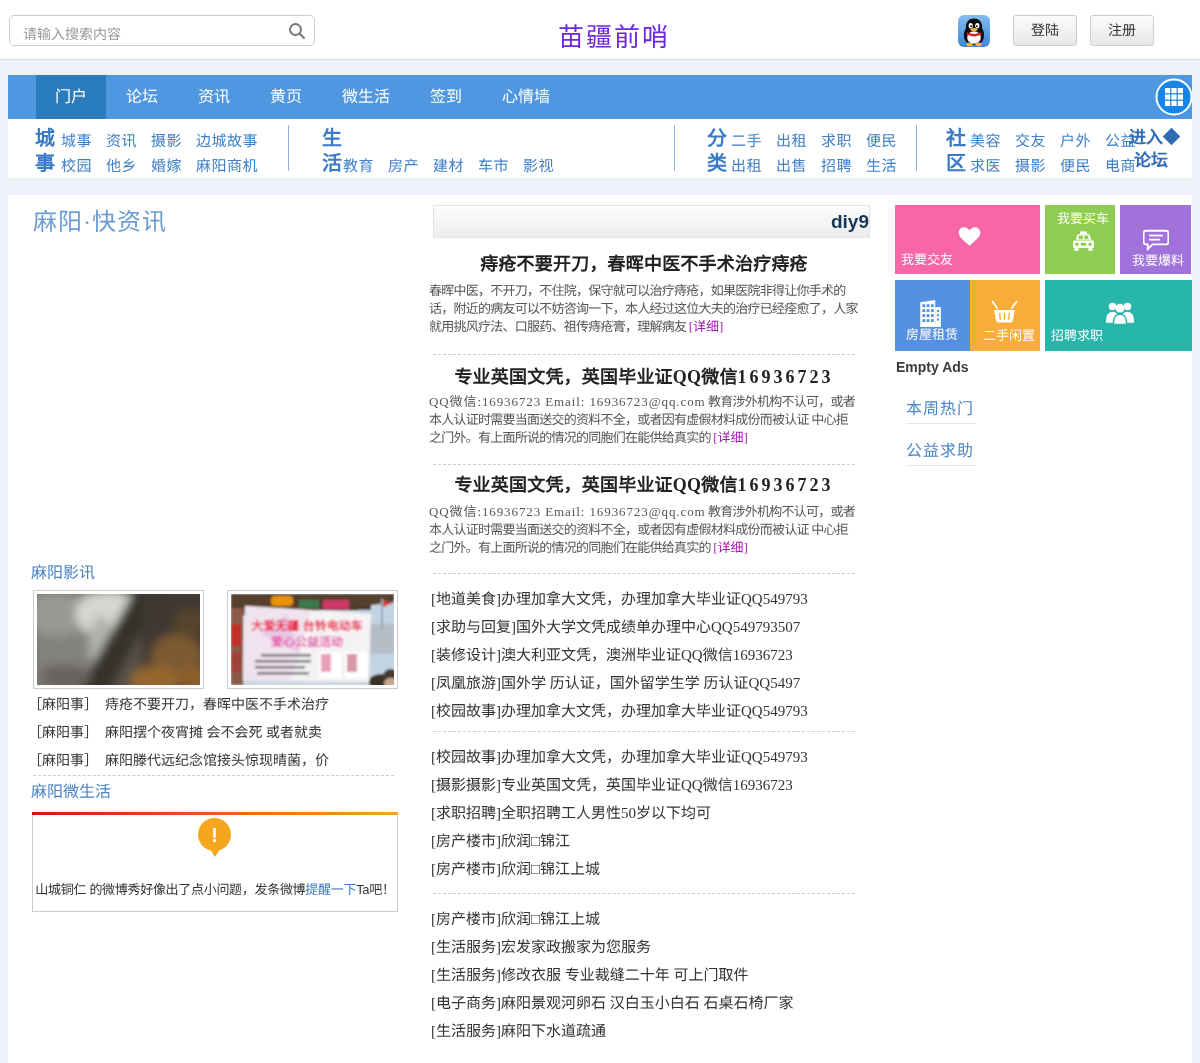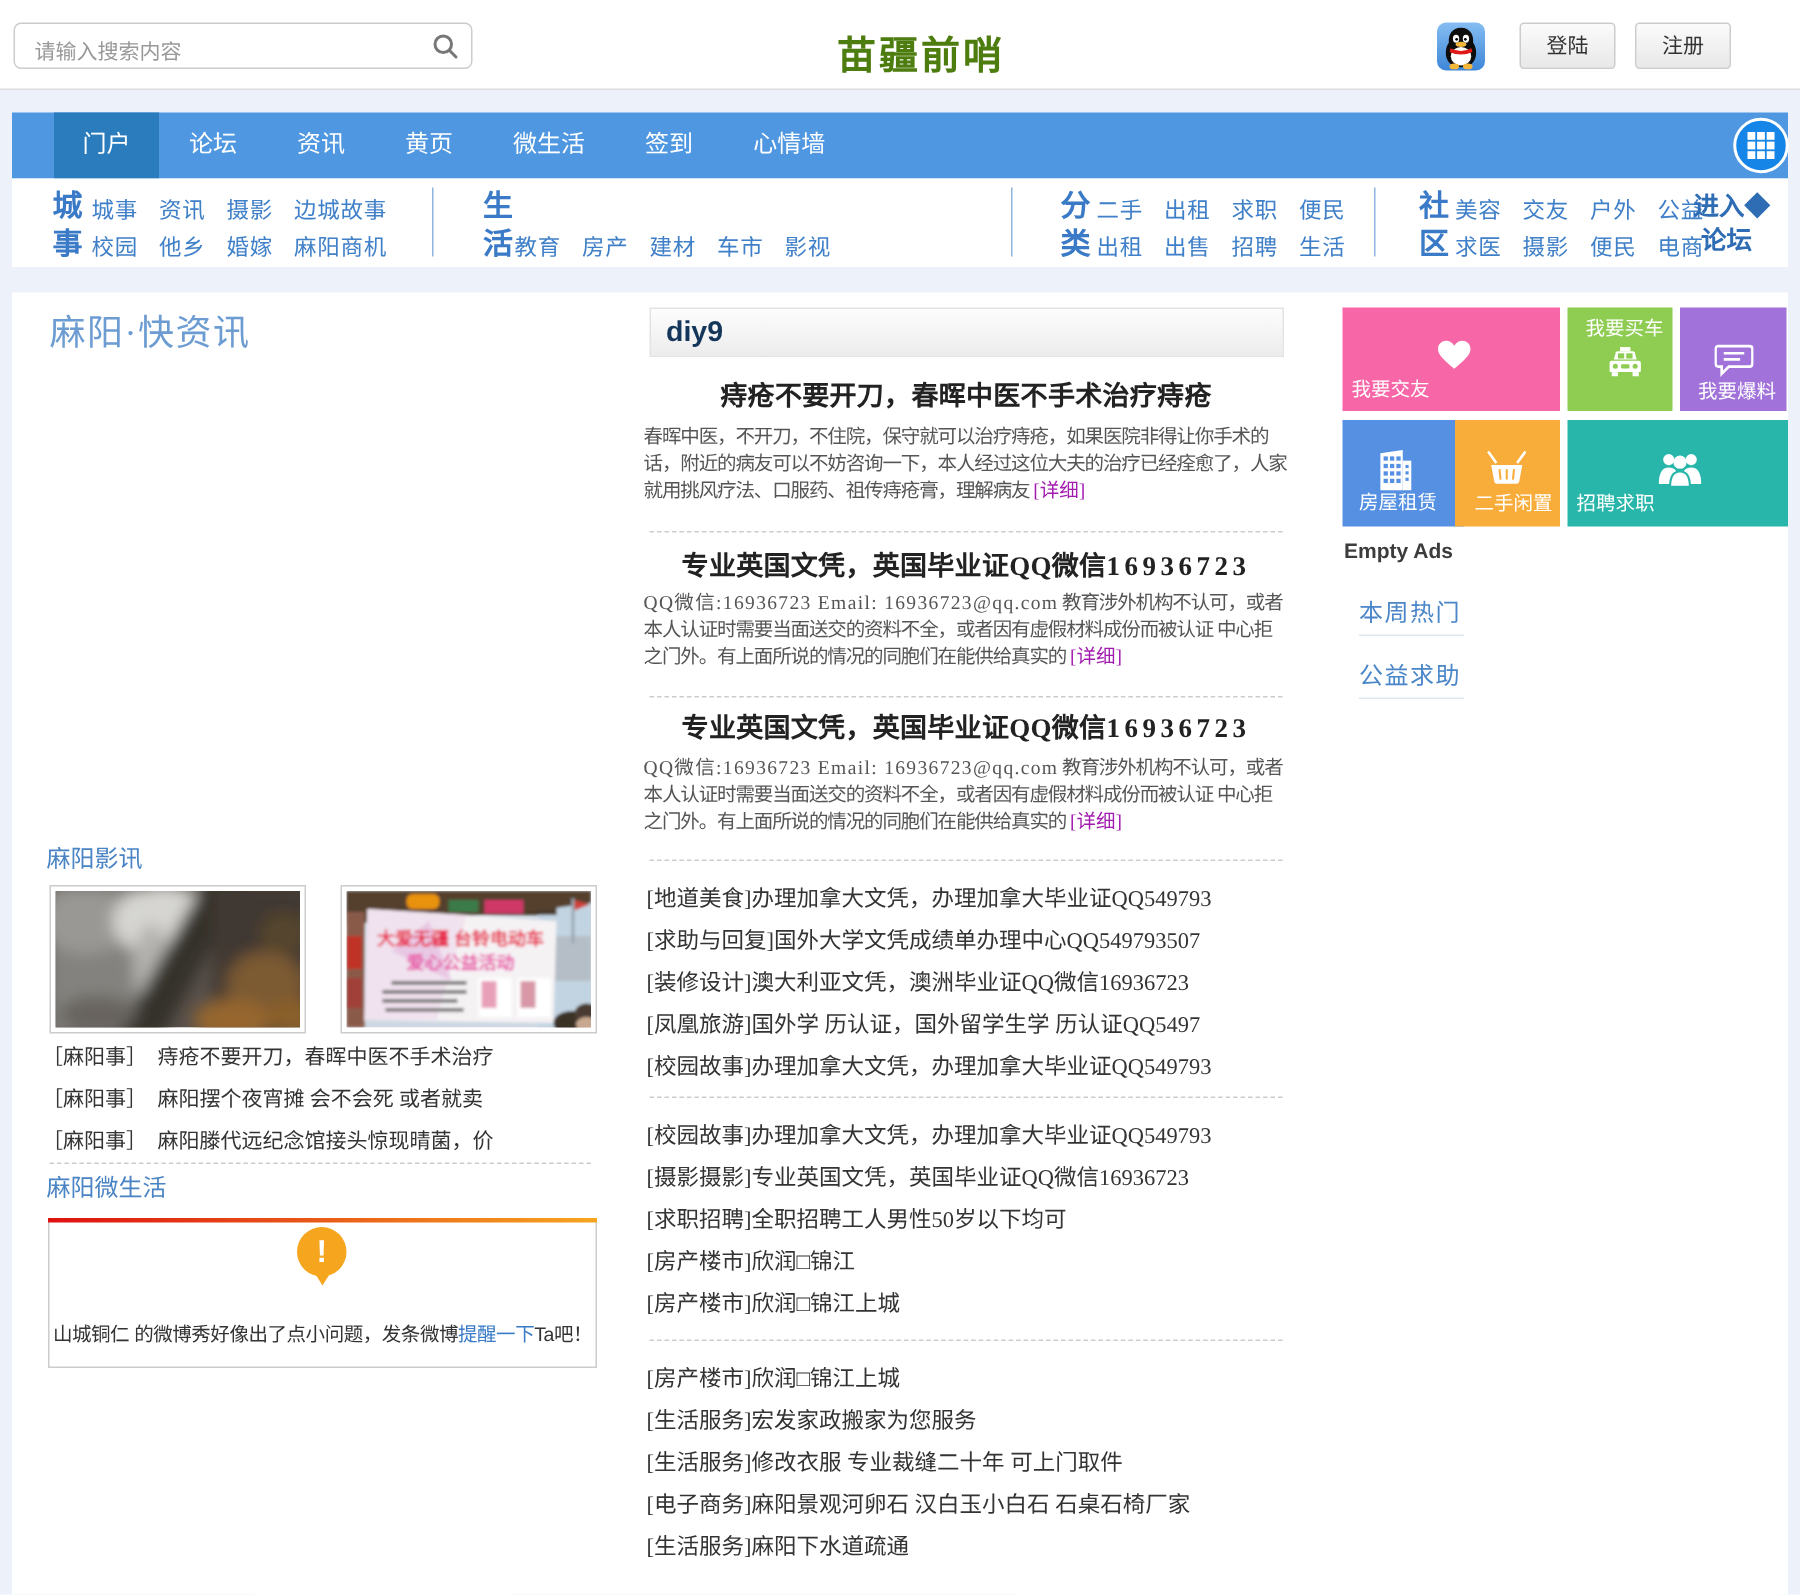--- a/index.html
+++ b/index.html
@@ -5,21 +5,21 @@
 <style>
 * { margin:0; padding:0; box-sizing:content-box; }
 html,body { width:1200px; height:1063px; overflow:hidden; }
 body { position:relative; background:#edf2fa; font-family:"Liberation Sans", sans-serif; }
 .abs { position:absolute; }
 
 #header { left:0; top:0; width:1200px; height:59px; background:#fff; border-bottom:1px solid #dcdcdc; }
 #search { left:9px; top:15px; width:304px; height:29px; border:1px solid #ccc; border-radius:5px; background:#fff; }
 #search .ph { position:absolute; left:13px; top:7px; font-size:14px; color:#999; }
 #search svg { position:absolute; right:8px; top:6px; }
-#sitetitle { left:558px; top:16px; font-size:26px; font-weight:700; color:#4d7c0f; letter-spacing:2px; }
+#sitetitle { left:558px; top:16px; font-size:26px; font-weight:400; color:#6d28d9; letter-spacing:2px; }
 #qq { left:958px; top:15px; width:32px; height:32px; border-radius:6px; background:linear-gradient(#85bdf2,#3d86d8); }
 .hbtn { top:15px; width:62px; height:29px; border:1px solid #ccc; border-radius:3px; background:linear-gradient(#fbfbfb,#e8e8e8); text-align:center; line-height:29px; font-size:14px; color:#333; }
 
 #nav { left:8px; top:75px; width:1184px; height:44px; background:#4f97e0; }
 #nav .item { float:left; height:44px; line-height:44px; padding:0 20px; color:#fff; font-size:16px; }
 #nav .first { padding:0 19px;margin-left:28px; }
 #nav .sel { background:#2b7cbd; }
 #gridicon { position:absolute; right:-1px; top:3px; }
 
 #subnav { left:8px; top:119px; width:1184px; height:59px; background:#fff; }
@@ -37,21 +37,21 @@
 .photo svg { display:block; }
 .lli { left:28px; font-family:"Liberation Serif", serif; font-size:14px; color:#333; white-space:nowrap; }
 .dashed { border-top:1px dashed #ccc; height:0; }
 #weibo { left:32px; top:812px; width:364px; height:96px; border:1px solid #ccc; border-top:none; background:#fff; padding-top:3px; }
 #weibo .grad { position:absolute; left:-1px; top:0; width:366px; height:3px; background:linear-gradient(90deg,#dd1111,#f6a51f); }
 #wbubble { position:absolute; left:165px; top:6px; width:33px; height:33px; background:#f6a51f; border-radius:50%; color:#fff; text-align:center; line-height:33px; font-size:21px; font-weight:bold; }
 #wbubble:after { content:""; position:absolute; left:12px; top:31px; border:5px solid transparent; border-top:8px solid #f6a51f; }
 #wtext { position:absolute; left:0; top:67px; width:364px; text-align:center; font-size:13px; letter-spacing:-0.3px; color:#333; white-space:nowrap; }
 #wtext a { color:#3a7ac6; }
 
-#diy9 { left:433px; top:205px; width:411px; height:31px; background:linear-gradient(#fdfdfd,#ececec); border:1px solid #e3e3e3; line-height:31px; padding-left:10px; font-size:19px; font-weight:bold; color:#14365a; }
+#diy9 { left:433px; top:205px; width:411px; height:31px; background:linear-gradient(#fdfdfd,#ececec); border:1px solid #e3e3e3; line-height:31px; padding-left:24px; font-size:19px; font-weight:bold; color:#14365a;text-align:right; }
 .mtitle { left:433px; width:422px; text-align:center; font-size:18px; letter-spacing:0.2px; font-weight:bold; color:#222; font-family:"Liberation Serif", serif; white-space:nowrap; }
 .mpara { left:429px; width:424px; font-family:Liberation Serif, serif; font-size:13px; letter-spacing:-0.75px; line-height:18px; color:#555; white-space:nowrap; }
 .mpara a { color:#a21caf; text-decoration:none; letter-spacing:0; }
 .mdash { left:433px; width:422px; border-top:1px dashed #ccc; }
 .mli { left:431px; font-family:"Liberation Serif", serif; font-size:15px; color:#333; white-space:nowrap; }
 
 .tile { color:#fff; overflow:hidden; }
 .tile .lbl { position:absolute; font-size:13px; }
 
 .sbh { font-family:"Liberation Serif", serif; font-size:16px; color:#4a86c8; border-bottom:1px solid #dfe7f0; padding:0 2px 4px 0; letter-spacing:1px; }

